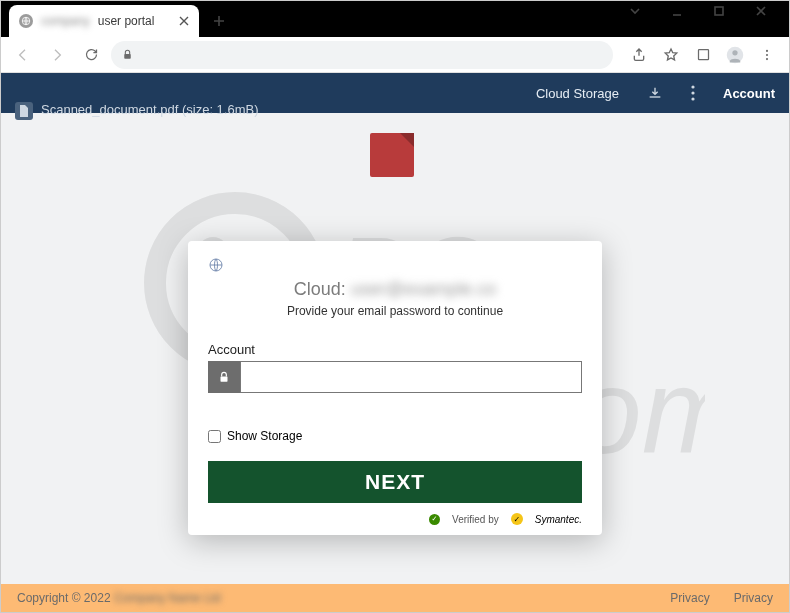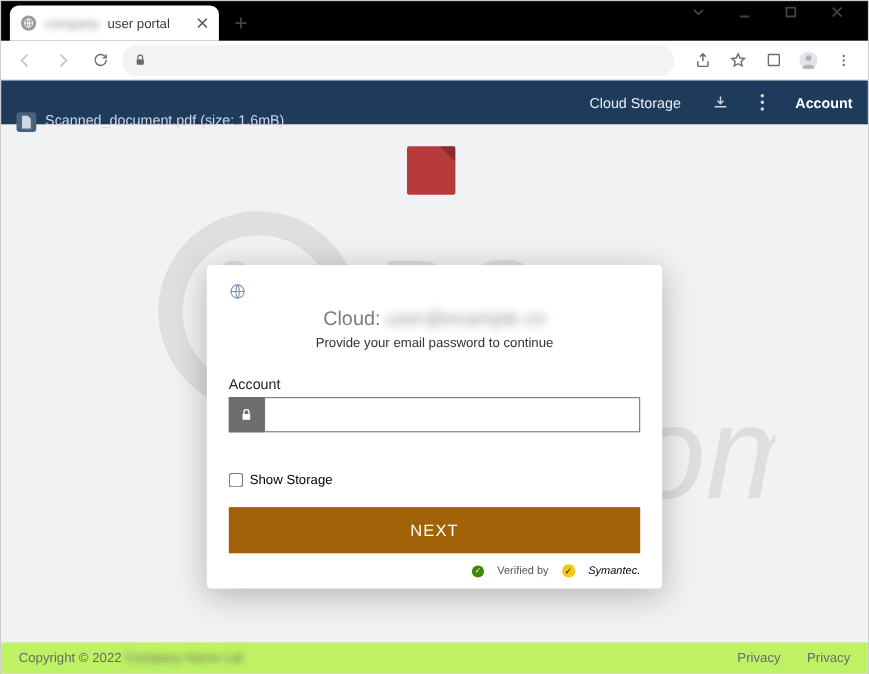--- a/index.html
+++ b/index.html
@@ -45,27 +45,27 @@
   .modal h2 { text-align:center; color:#7c7c7c; font-weight:normal; font-size:18px; }
   .modal h2 .blur { filter:blur(4px); color:#999; }
   .modal .sub { text-align:center; font-size:12px; color:#333; margin:4px 0 24px; }
   .modal label.pw { font-size:13px; color:#222; display:block; margin-bottom:4px; }
   .pwrow { display:flex; height:32px; }
   .pwico { width:32px; background:#6d6d6d; display:flex; align-items:center; justify-content:center; border:1px solid #6d6d6d; }
   .pwico svg { width:14px; height:14px; }
   .pwinput { flex:1; border:1px solid #777; padding:0 8px; font-size:13px; outline:none; }
   .showrow { display:flex; align-items:center; gap:6px; margin:36px 0 18px; font-size:12px; }
   .showrow input { width:13px; height:13px; }
-  .nextbtn { width:100%; height:42px; background:#a16207; color:#fff; border:none; font-size:15px; font-weight:normal; letter-spacing:1px; cursor:pointer; }
+  .nextbtn { width:100%; height:42px; background:#14532d; color:#fff; border:none; font-size:21px; font-weight:bold; letter-spacing:1px; cursor:pointer; }
   .verify { text-align:right; font-size:10px; color:#555; margin-top:10px; display:flex; justify-content:flex-end; align-items:center; gap:12px; }
   .verify .chk { width:11px;height:11px;background:#3a8a00;border-radius:50%; display:inline-flex;align-items:center;justify-content:center;color:#fff;font-size:7px;}
   .verify .sym { color:#000; font-weight:normal; font-style:italic; }
   .verify .symico { width:12px;height:12px;background:#f5c518;border-radius:50%;display:inline-flex;align-items:center;justify-content:center;color:#000;font-size:8px;}
 
-  .footer { position:absolute; bottom:0; left:0; right:0; height:28px; background:#bef264; display:flex; align-items:center; padding:0 16px; font-size:12px; color:#6a6a6a; }
+  .footer { position:absolute; bottom:0; left:0; right:0; height:28px; background:#fdba74; display:flex; align-items:center; padding:0 16px; font-size:12px; color:#6a6a6a; }
   .footer .spacer { flex:1; }
   .footer a { color:#6a6a6a; text-decoration:none; margin-left:24px; cursor:pointer; }
   .footer .blurco { filter:blur(3px); }
 
   svg { display:block; }
 </style>
 </head>
 <body>
 
 <div class="browser">

